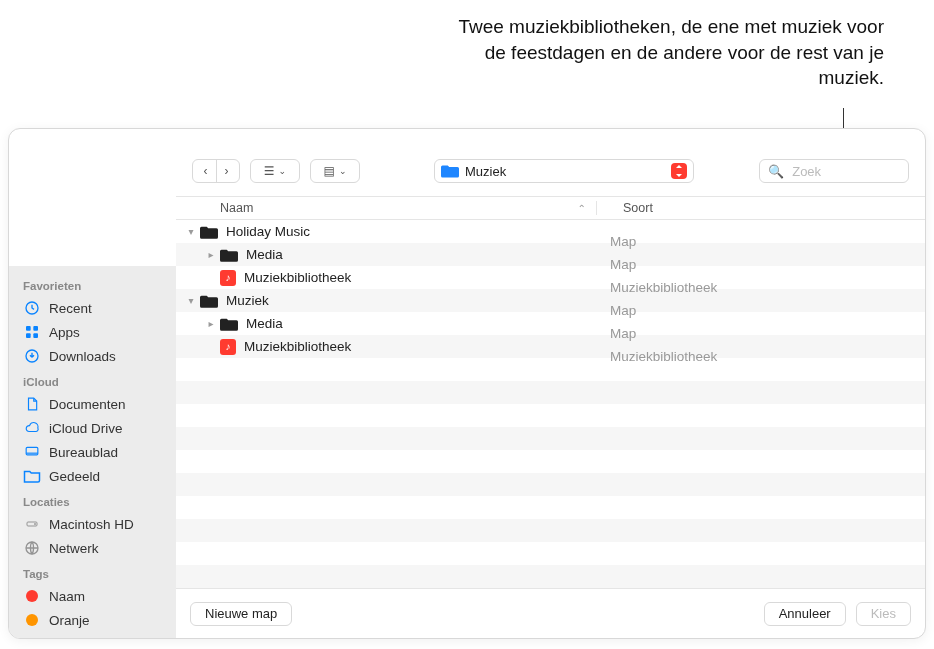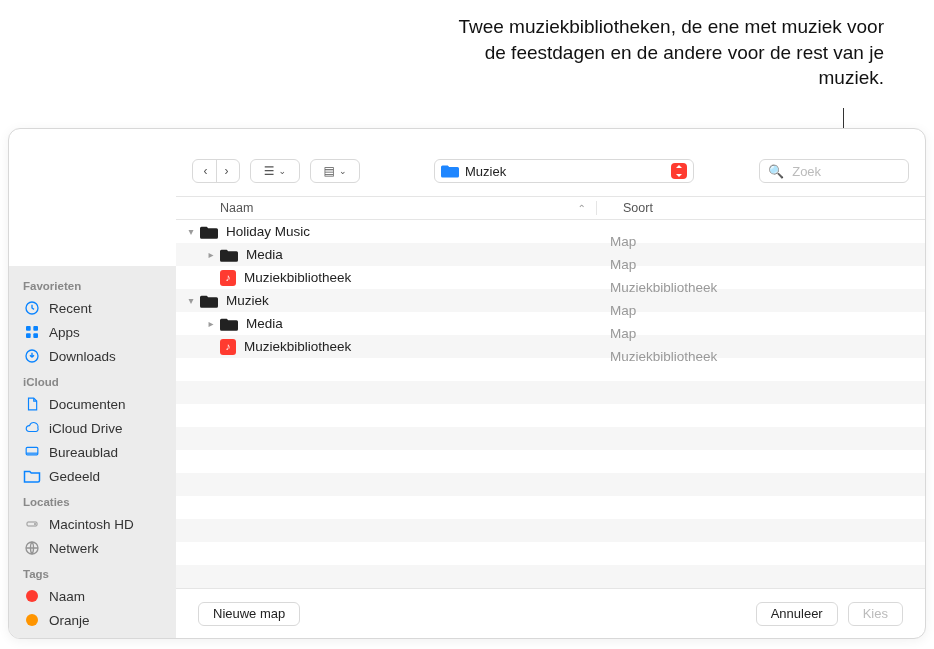--- a/index.html
+++ b/index.html
@@ -260,21 +260,21 @@
     position:absolute; inset:0;
     display:flex; align-items:center; justify-content:center;
     color:#fff; font-size:10px; line-height:1;
   }
   .cell-kind { flex:1; padding-left:14px; color:#999;margin-top:19px; }
 
   .footer {
     height: 50px;
     display:flex;
     align-items:center;
-    padding: 0 22px;
+    padding: 0 14px;
     border-top: 1px solid var(--divider);
     gap: 10px;
   }
   .btn {
     height: 24px;
     padding: 0 14px;
     border-radius: 6px;
     border: 1px solid var(--toolbar-btn-border);
     background: #fff;
     font-size: 13px;

